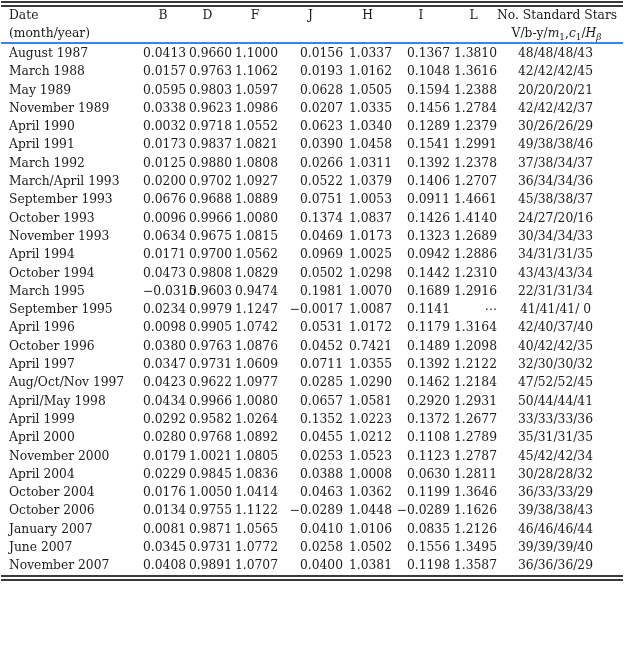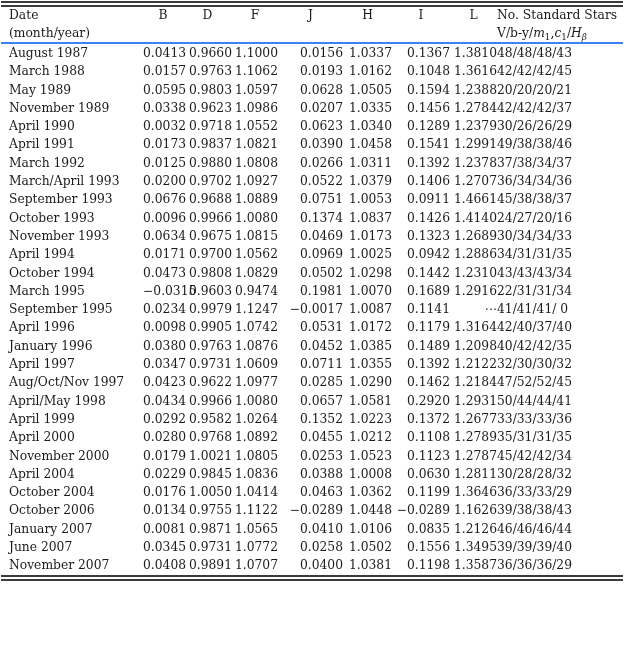--- a/index.html
+++ b/index.html
@@ -41,21 +41,21 @@
     white-space: nowrap;
     overflow: visible;
   }
   thead th { height: 17.5px; line-height: 17.5px; vertical-align: middle; }
   thead tr.h2 th { border-bottom: 2px solid #3b82f6; }
   tbody td { height: 18.3px; line-height: 18.3px; }
 
   .al { text-align: left; padding-left: 8px; }
   .ac { text-align: center; }
   td.num { text-align: right; }
-  th.stars, td.stars { text-align: left; padding-right: 9px; }
+  th.stars, td.stars { text-align: center; padding-right: 9px; }
   thead th.stars { padding-right: 7px; }
   sub { font-size: 72%; line-height: 0; }
   i { font-style: italic; }
 </style>
 </head>
 <body>
 
 <div class="page">
   <table class="standards">
     <colgroup>
@@ -277,26 +277,26 @@
     <td class="num">0.9905</td>
     <td class="num">1.0742</td>
     <td class="num">0.0531</td>
     <td class="num">1.0172</td>
     <td class="num">0.1179</td>
     <td class="num">1.3164</td>
     <td class="stars">42/40/37/40</td>
   </tr>
 
   <tr>
-    <td class="al">January 1996</td>
+    <td class="al">October 1996</td>
     <td class="num">0.0380</td>
     <td class="num">0.9763</td>
     <td class="num">1.0876</td>
     <td class="num">0.0452</td>
-    <td class="num">1.0385</td>
+    <td class="num">0.7421</td>
     <td class="num">0.1489</td>
     <td class="num">1.2098</td>
     <td class="stars">40/42/42/35</td>
   </tr>
 
   <tr>
     <td class="al">April 1997</td>
     <td class="num">0.0347</td>
     <td class="num">0.9731</td>
     <td class="num">1.0609</td>

